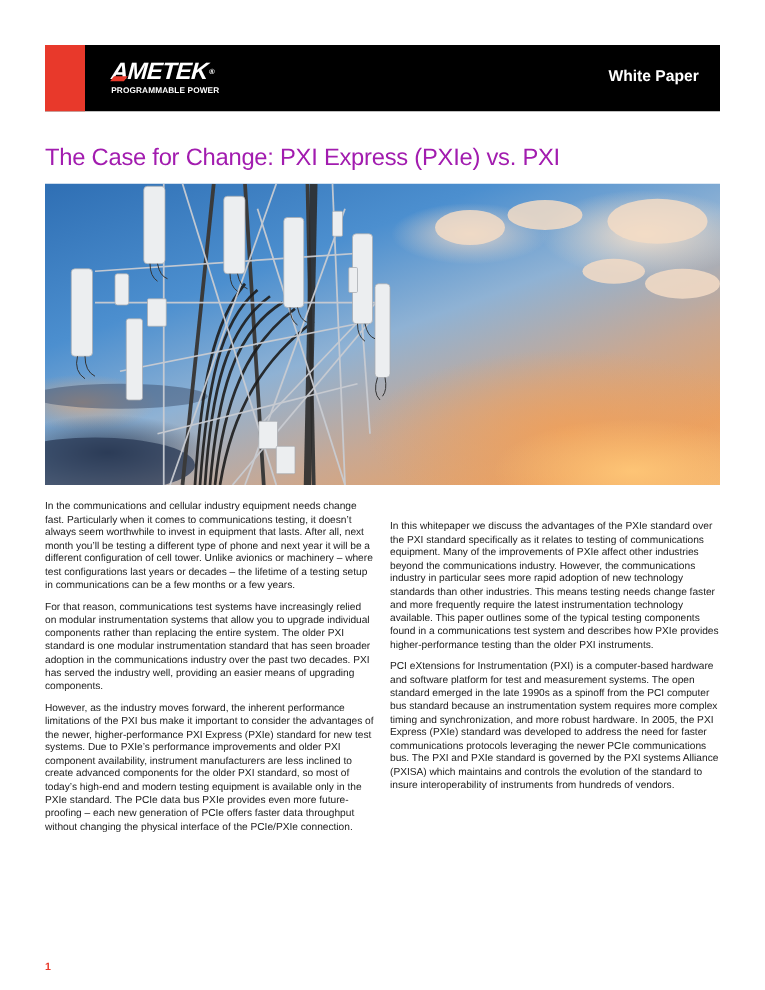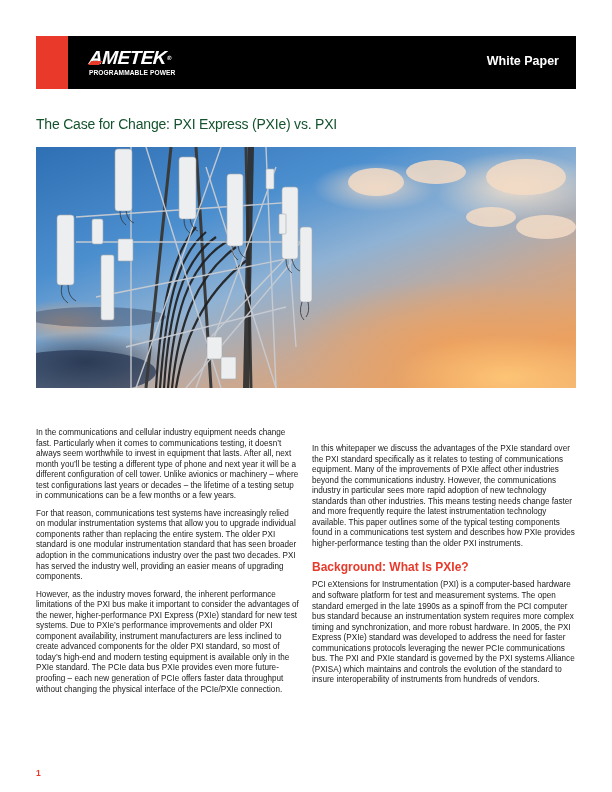--- a/index.html
+++ b/index.html
@@ -8,35 +8,35 @@
 
   .header-bar { position: absolute; left: 36px; top: 36px; width: 540px; height: 53px; background: #000000; }
   .header-accent { position: absolute; left: 0; top: 0; width: 32px; height: 53px; background: #e8392b; }
   .logo { position: absolute; left: 53px; top: 13px; }
   .logo-main { font-family: "Liberation Sans", sans-serif; font-weight: 900; font-size: 19px; color: #ffffff; letter-spacing: -0.5px; line-height: 18px; position: relative; font-style: italic; transform: skewX(-4deg); }
   .logo-main .reg { font-size: 6px; vertical-align: top; font-style: normal; margin-left: 1px; }
   .logo-slash { position: absolute; left: 1px; top: 12px; width: 11px; height: 4px; background: #e8392b; transform: skewX(-35deg); }
   .logo-sub { font-family: "Liberation Sans", sans-serif; font-weight: 700; font-size: 6.6px; color: #ffffff; letter-spacing: 0.1px; margin-top: 2px; }
   .header-label { position: absolute; right: 17px; top: 18px; color: #ffffff; font-family: "Liberation Sans", sans-serif; font-weight: 700; font-size: 12.5px; margin-left: 36px; }
 
-  .page-title { position: absolute; left: 36px; top: 116px; font-family: "Liberation Sans", sans-serif; font-size: 14px; color: #14532d; letter-spacing: -0.2px; white-space: nowrap; }
+  .page-title { position: absolute; left: 36px; top: 116px; font-family: "Liberation Sans", sans-serif; font-size: 19px; color: #a21caf; letter-spacing: -0.2px; white-space: nowrap; }
 
   .hero { position: absolute; left: 36px; top: 147px; width: 540px; height: 241px; overflow: hidden;
     background:
       radial-gradient(ellipse 160px 60px at 470px 230px, rgba(255,200,120,0.9), rgba(255,200,120,0) 70%),
       radial-gradient(ellipse 220px 90px at 420px 200px, rgba(240,160,90,0.85), rgba(240,160,90,0) 75%),
       radial-gradient(ellipse 120px 50px at 480px 40px, rgba(250,225,200,0.9), rgba(250,225,200,0) 70%),
       radial-gradient(ellipse 90px 35px at 340px 40px, rgba(245,220,200,0.8), rgba(245,220,200,0) 70%),
       radial-gradient(ellipse 110px 40px at 50px 215px, rgba(40,55,80,0.9), rgba(40,55,80,0) 75%),
       radial-gradient(ellipse 80px 30px at 30px 175px, rgba(230,170,120,0.7), rgba(230,170,120,0) 75%),
       linear-gradient(160deg, #2f6fb4 0%, #4c8fcf 30%, #8fb2d4 50%, #c9a892 70%, #eaa162 88%, #f2b36f 100%);
   }
   .hero svg { position: absolute; left: 0; top: 0; }
 
-  .col { position: absolute; font-family: "Liberation Sans", sans-serif; font-size: 8.15px; line-height: 10.55px; color: #1a1a1a; margin-top: 28px; }
+  .col { position: absolute; font-family: "Liberation Sans", sans-serif; font-size: 8.15px; line-height: 10.55px; color: #1a1a1a; }
   .col-left { left: 36px; top: 400px; width: 264px; }
   .col-right { left: 312px; top: 416px; width: 268px; }
   .col p { margin-bottom: 7px; }
   .section-heading { color: #e8392b; font-family: "Liberation Sans", sans-serif; font-weight: 700; font-size: 12px; margin-top: 11px; margin-bottom: 6px; line-height: 14px; }
 
   .page-number { position: absolute; left: 36px; top: 768px; color: #e8392b; font-family: "Liberation Sans", sans-serif; font-weight: 700; font-size: 8.5px; }
 </style>
 </head>
 <body>
 
@@ -134,17 +134,16 @@
 </div>
 
 <div class="col col-left">
   <p>In the communications and cellular industry equipment needs change fast. Particularly when it comes to communications testing, it doesn’t always seem worthwhile to invest in equipment that lasts. After all, next month you’ll be testing a different type of phone and next year it will be a different configuration of cell tower. Unlike avionics or machinery – where test configurations last years or decades – the lifetime of a testing setup in communications can be a few months or a few years.</p>
   <p>For that reason, communications test systems have increasingly relied on modular instrumentation systems that allow you to upgrade individual components rather than replacing the entire system. The older PXI standard is one modular instrumentation standard that has seen broader adoption in the communications industry over the past two decades. PXI has served the industry well, providing an easier means of upgrading components.</p>
   <p>However, as the industry moves forward, the inherent performance limitations of the PXI bus make it important to consider the advantages of the newer, higher-performance PXI Express (PXIe) standard for new test systems. Due to PXIe’s performance improvements and older PXI component availability, instrument manufacturers are less inclined to create advanced components for the older PXI standard, so most of today’s high-end and modern testing equipment is available only in the PXIe standard. The PCIe data bus PXIe provides even more future-proofing – each new generation of PCIe offers faster data throughput without changing the physical interface of the PCIe/PXIe connection.</p>
 </div>
 
 <div class="col col-right">
   <p>In this whitepaper we discuss the advantages of the PXIe standard over the PXI standard specifically as it relates to testing of communications equipment. Many of the improvements of PXIe affect other industries beyond the communications industry. However, the communications industry in particular sees more rapid adoption of new technology standards than other industries. This means testing needs change faster and more frequently require the latest instrumentation technology available. This paper outlines some of the typical testing components found in a communications test system and describes how PXIe provides higher-performance testing than the older PXI instruments.</p>
-  <h2 class="section-heading">Background: What Is PXIe?</h2>
   <p>PCI eXtensions for Instrumentation (PXI) is a computer-based hardware and software platform for test and measurement systems. The open standard emerged in the late 1990s as a spinoff from the PCI computer bus standard because an instrumentation system requires more complex timing and synchronization, and more robust hardware. In 2005, the PXI Express (PXIe) standard was developed to address the need for faster communications protocols leveraging the newer PCIe communications bus. The PXI and PXIe standard is governed by the PXI systems Alliance (PXISA) which maintains and controls the evolution of the standard to insure interoperability of instruments from hundreds of vendors.</p>
 </div>
 
 <div class="page-number">1</div>
 
 </body></html>

